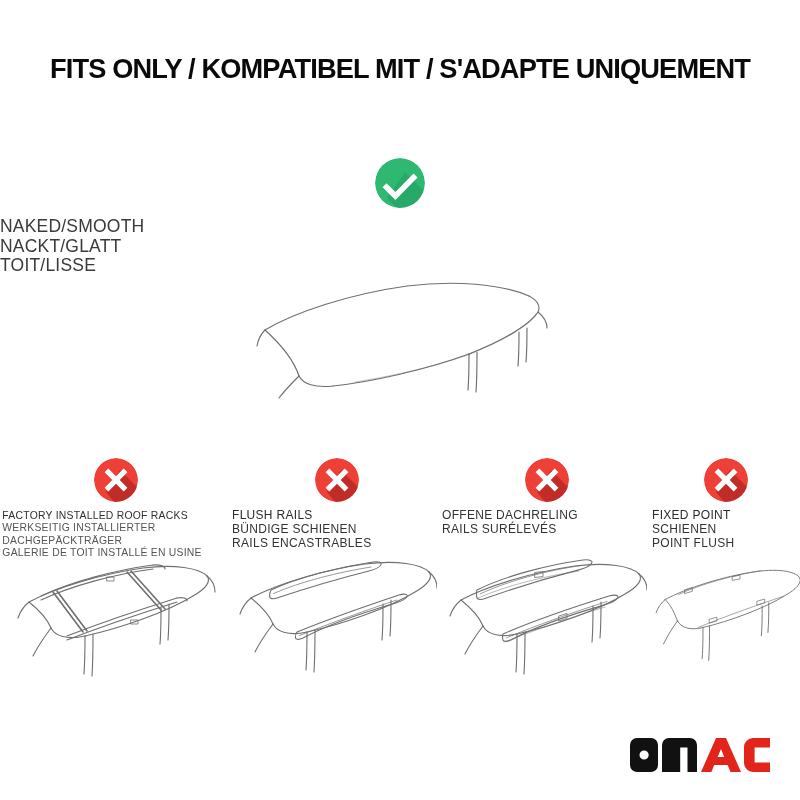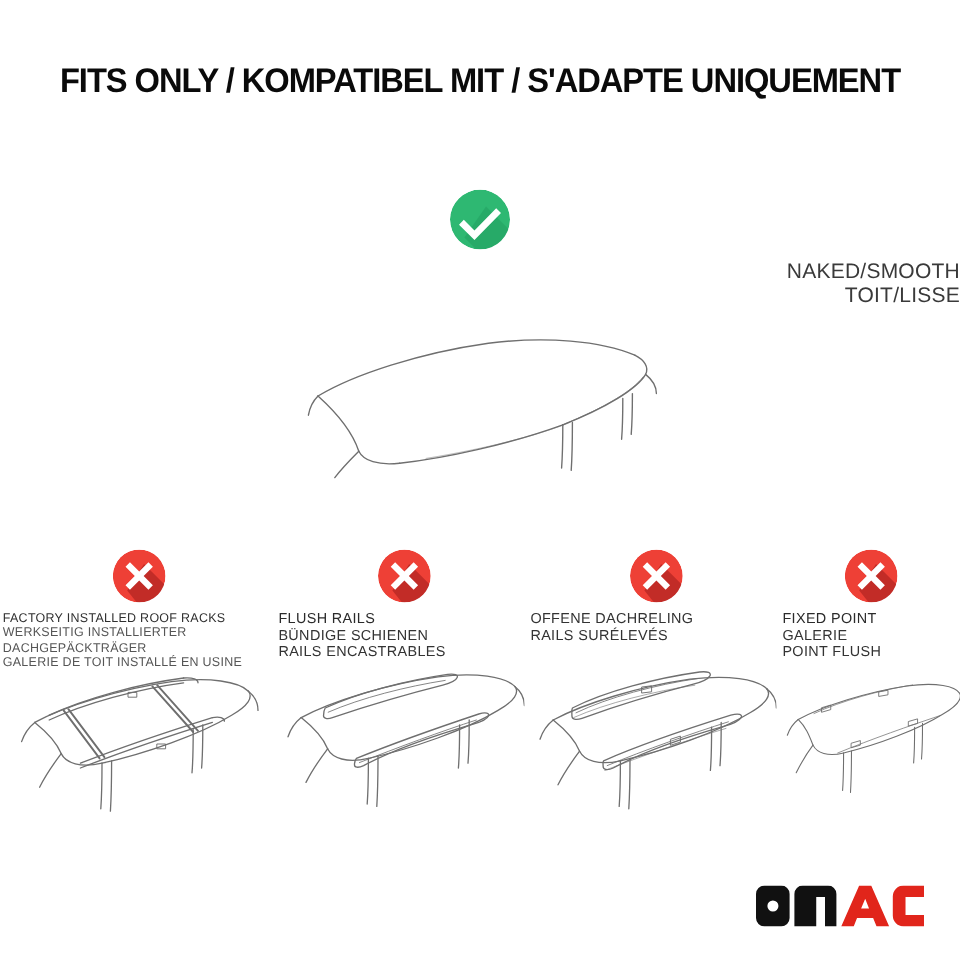--- a/index.html
+++ b/index.html
@@ -22,21 +22,21 @@
     letter-spacing:-0.9px;
     color:#0a0a0a;
     white-space:nowrap;
     transform:scaleX(0.955);
   }
 
   
   .top-block{
     position:absolute;
     top:158px;left:0;width:800px;
-    text-align:right;
+    text-align:left;
   }
   .badge{
     width:50px;height:50px;
     border-radius:50%;
     margin:0 auto;
     position:relative;
     overflow:hidden;
   }
   .badge svg{display:block;width:50px;height:50px;}
 
@@ -133,20 +133,21 @@
   <div class="badge">
     <svg viewBox="0 0 50 50">
       <circle cx="25" cy="25" r="25" fill="#2EB872"></circle>
       <path d="M30 14 L50 34 L50 50 L22 50 L12 40 Z" fill="#1f9a5e" opacity="0.45"></path>
       <path d="M11.5 25.2 L20.4 34 L38.5 15.5 L42.5 19.6 L20.4 42 L7.5 29.2 Z" fill="#ffffff"></path>
     </svg>
   </div>
 
   <div class="top-labels">
     <div>NAKED/SMOOTH</div>
+    <div>NACKT/GLATT</div>
     <div>TOIT/LISSE</div>
   </div>
 </div>
 
 <div class="top-art">
   <svg width="300" height="125" viewBox="0 0 300 125" fill="none" stroke="#6f6f6f" stroke-width="1.15" stroke-linejoin="round" stroke-linecap="round">
 
     <path d="M10 52 C40 34 95 16 152 8 C200 2 246 6 274 18"></path>
     <path d="M274 18 C282 22 286 28 283 34 C276 46 250 62 214 76"></path>
     <path d="M214 76 C170 92 116 104 78 108"></path>
@@ -295,21 +296,21 @@
   <div class="col col-3">
     <div class="badge-x">
       <svg viewBox="0 0 44 44">
         <circle cx="22" cy="22" r="22" fill="#EE4036"></circle>
         <path d="M26 12 L44 30 L44 44 L20 44 L12 34 Z" fill="#9E1C1C" opacity="0.55"></path>
         <path d="M14.3 10.6 L22 18.3 L29.7 10.6 L33.4 14.3 L25.7 22 L33.4 29.7 L29.7 33.4 L22 25.7 L14.3 33.4 L10.6 29.7 L18.3 22 L10.6 14.3 Z" fill="#ffffff"></path>
       </svg>
     </div>
     <div class="labels">
       <div class="l-main">FIXED POINT</div>
-      <div class="l-sub">GALERIE</div>
+      <div class="l-sub">SCHIENEN</div>
       <div class="l-sub">POINT FLUSH</div>
     </div>
     <div class="col-art">
       <svg width="180" height="140" viewBox="0 0 180 140" fill="none" stroke="#6f6f6f" stroke-width="1.1" stroke-linejoin="round" stroke-linecap="round">
         <path d="M16 50 C42 36 86 22 126 16 C156 12 176 16 180 24"></path>
         <path d="M180 24 C182 30 176 37 162 45 C138 60 96 76 62 84"></path>
         <path d="M62 84 C46 88 35 84 31 76"></path>
         <path d="M31 76 C27 66 24 58 16 50"></path>
         <path d="M16 50 C11 54 7 60 5 66"></path>
         <path d="M31 76 C25 84 19 94 14 104"></path>

